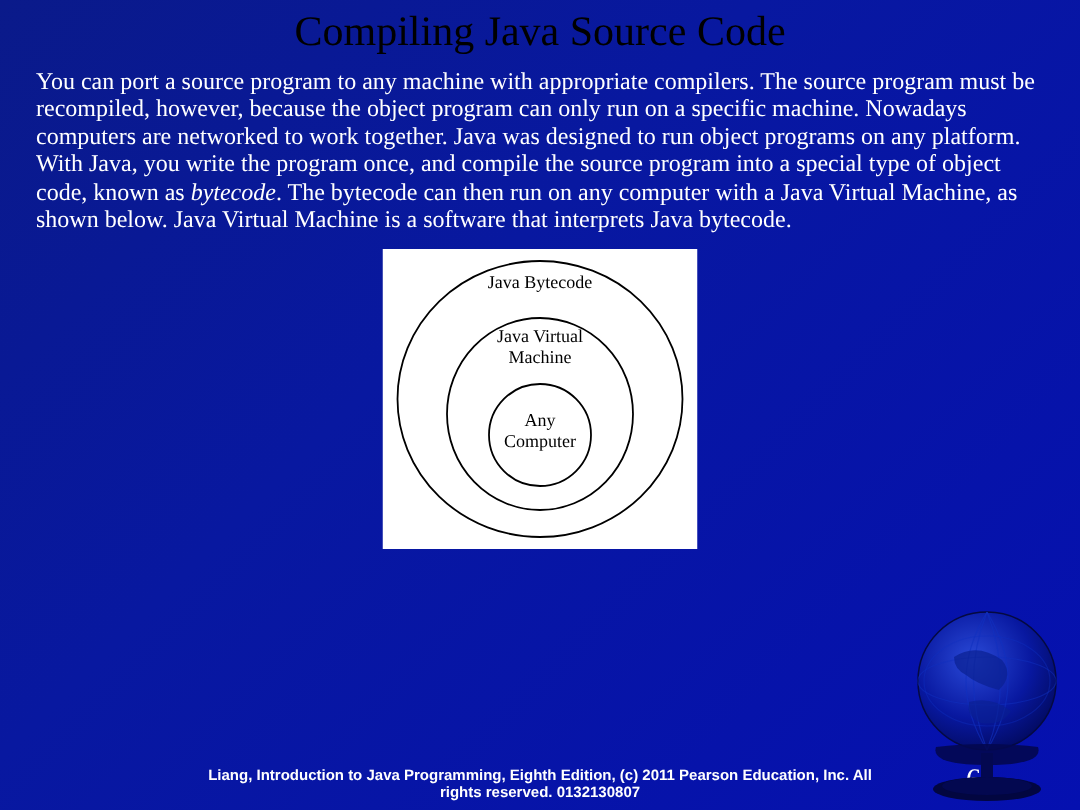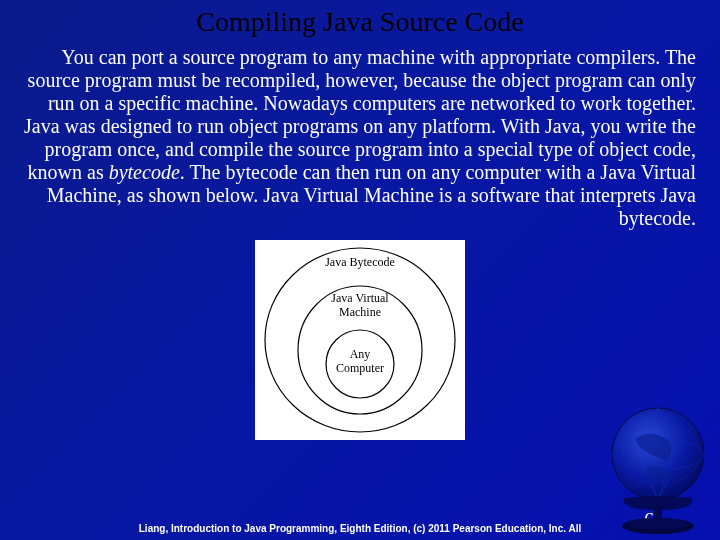--- a/index.html
+++ b/index.html
@@ -13,25 +13,25 @@
   .title {
     text-align: center;
     font-size: 28px;
     font-weight: normal;
     color: #000;
     padding-top: 6px;
     padding-bottom: 8px;
     font-family: "Times New Roman", Times, serif;
   }
   .body-text {
-    font-size: 20px;
+    font-size: 16px;
     line-height: 1.15;
     color: #fff;
     padding: 0 24px 0 24px;
-    text-align: right;
+    text-align: left;
   }
   .body-text .italic { font-style: italic; }
   .diagram-wrap {
     display: flex;
     justify-content: center;
     margin-top: 10px;
   }
   .footer {
     position: absolute;
     bottom: 6px;
@@ -77,20 +77,21 @@
     <text x="105" y="26" text-anchor="middle" font-family="Times New Roman, serif" font-size="12" fill="#000">Java Bytecode</text>
     <text x="105" y="62" text-anchor="middle" font-family="Times New Roman, serif" font-size="12" fill="#000">Java Virtual</text>
     <text x="105" y="76" text-anchor="middle" font-family="Times New Roman, serif" font-size="12" fill="#000">Machine</text>
     <text x="105" y="118" text-anchor="middle" font-family="Times New Roman, serif" font-size="12" fill="#000">Any</text>
     <text x="105" y="132" text-anchor="middle" font-family="Times New Roman, serif" font-size="12" fill="#000">Computer</text>
   </svg>
 </div>
 
 <div class="footer">
   <div>Liang, Introduction to Java Programming, Eighth Edition, (c) 2011 Pearson Education, Inc. All</div>
+  <div>rights reserved. 0132130807</div>
 </div>
 
 <div class="pagenum">64</div>
 
 <svg class="globe" viewBox="0 0 120 140">
   <defs>
     <radialGradient id="gg" cx="40%" cy="35%" r="70%">
       <stop offset="0%" stop-color="#2a4ad8"></stop>
       <stop offset="60%" stop-color="#0818a0"></stop>
       <stop offset="100%" stop-color="#020a60"></stop>

